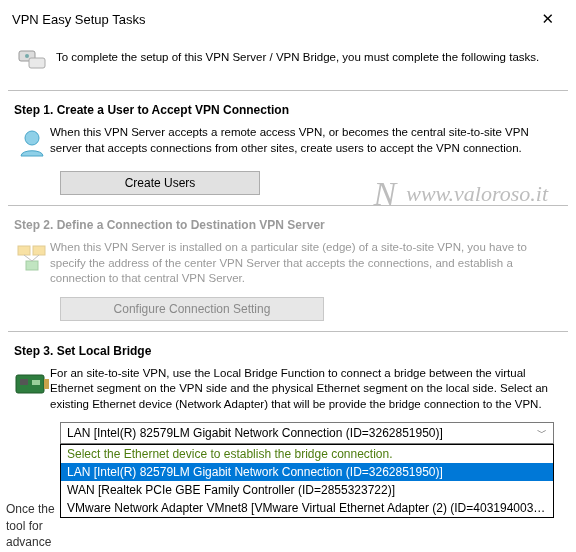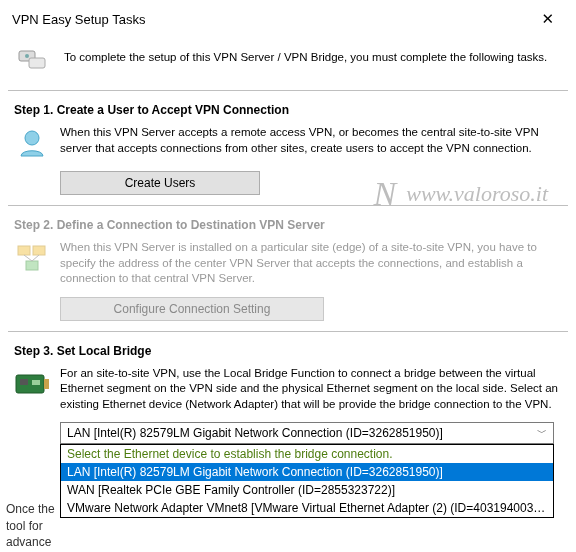--- a/index.html
+++ b/index.html
@@ -20,29 +20,29 @@
   padding: 8px 12px 6px 12px;
   font-size: 13px;
 }
 .close-x {
   font-size: 15px;
   cursor: pointer;
   padding: 2px 10px;
 }
 .intro {
   display: flex;
-  gap: 14px;
+  gap: 6px;
   padding: 4px 14px 10px 14px;
   align-items: center;
 }
 .icon-box { width: 36px; height: 36px; flex: 0 0 36px; display:flex; align-items:center; justify-content:center; }
 .hr { height: 1px; background: #bfbfbf; margin: 4px 8px; }
 .step { padding: 8px 14px 2px 14px; }
 .step-title { font-weight: bold; font-size: 12px; margin-bottom: 8px; }
-.step-body { display: flex; gap: 10px; align-items: flex-start; }
+.step-body { display: flex; align-items: flex-start; }
 .step-text { flex: 1; line-height: 1.35; font-size: 11.5px; }
 .btn {
   background: #e1e1e1;
   border: 1px solid #adadad;
   font-size: 12px;
   padding: 4px 10px;
   text-align: center;
   cursor: pointer;
 }
 .btn-wrap { margin: 10px 0 4px 46px; }

